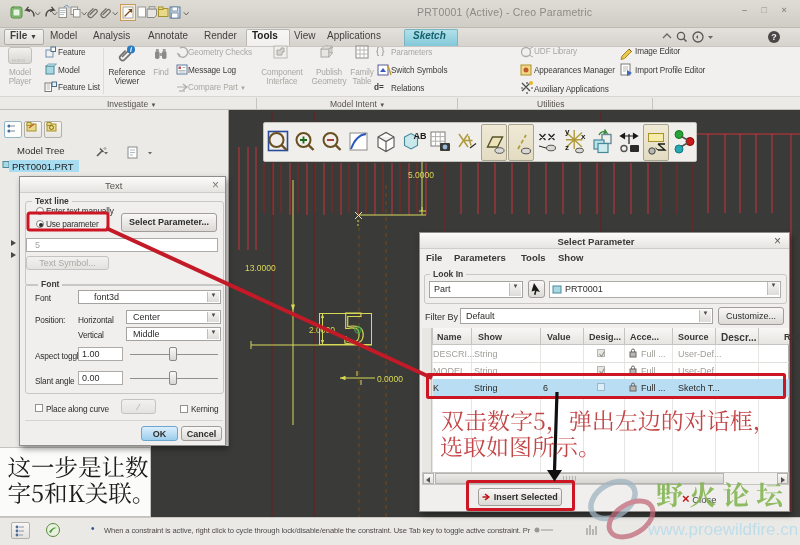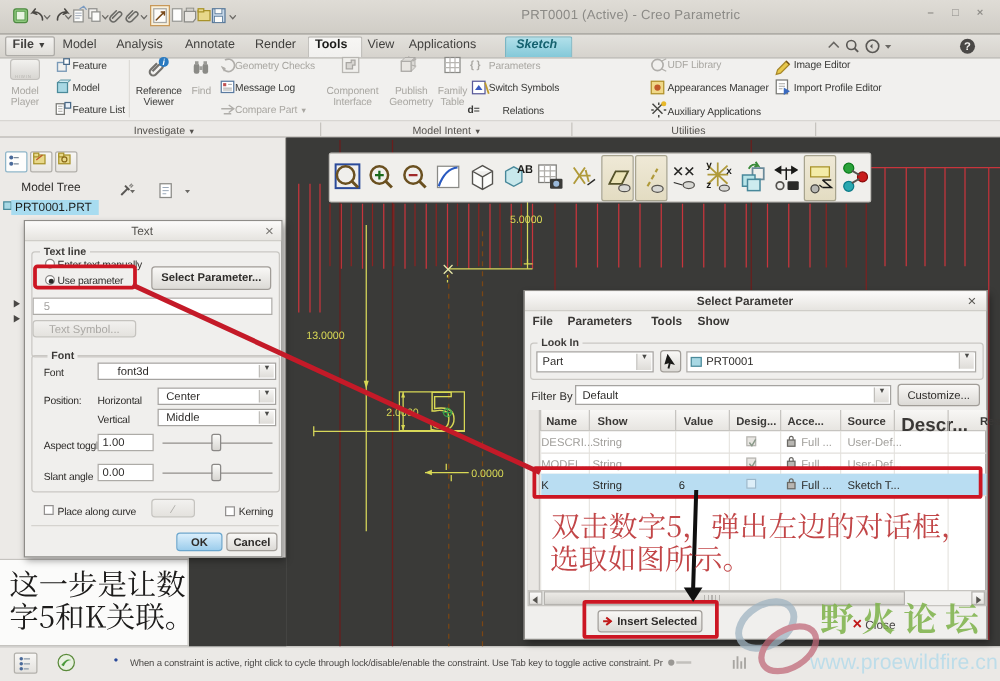--- a/index.html
+++ b/index.html
@@ -170,21 +170,21 @@
     <div class="biglab" style="left:332px;top:68px;width:60px;">Family<br>Table</div>
     <div class="rlab rdis" style="left:376px;top:47px;font-weight:bold;">{ }</div>
     <div class="rlab rdis" style="left:391px;top:48px;">Parameters</div>
     <svg class="abs" style="left:375px;top:61px;" width="18" height="18" viewBox="0 0 18 18">
       <rect x="3" y="4" width="10" height="10" fill="#fff" stroke="#5a5a9a"></rect>
       <path d="M5 11 l3 -4 3 4z" fill="#3a5ac0"></path>
       <path d="M13 5 l3 9" stroke="#c09a2a" stroke-width="1.4"></path>
     </svg>
     <div class="rlab" style="left:391px;top:66px;">Switch Symbols</div>
     <div class="rlab" style="left:374px;top:83px;font-weight:bold;">d=</div>
-    <div class="rlab" style="left:391px;top:84px;margin-left:11px;">Relations</div>
+    <div class="rlab" style="left:391px;top:84px;">Relations</div>
     <svg class="abs" style="left:518px;top:43px;" width="18" height="18" viewBox="0 0 18 18">
       <circle cx="8" cy="9" r="4.5" fill="none" stroke="#b0aeaa" stroke-width="1.3"></circle>
       <path d="M11 6 l4 -2 m-4 8 l4 2" stroke="#b0aeaa"></path>
     </svg>
     <div class="rlab rdis" style="left:534px;top:47px;">UDF Library</div>
     <svg class="abs" style="left:518px;top:61px;" width="18" height="18" viewBox="0 0 18 18">
       <rect x="3" y="4" width="10" height="10" fill="#f0d888" stroke="#b0902a"></rect>
       <circle cx="8" cy="9" r="2.5" fill="#c05a2a"></circle>
     </svg>
     <div class="rlab" style="left:534px;top:66px;">Appearances Manager</div>
@@ -554,21 +554,21 @@
     <div class="btn" style="left:298px;top:74px;width:66px;height:18px;font-weight:normal;line-height:16px;">Customize...</div>
     <div class="abs" style="left:2px;top:95px;width:367px;height:146px;background:#fff;border:1px solid #b0aeac;"></div>
     <div class="abs" style="left:2px;top:95px;width:367px;height:17px;background:linear-gradient(#f8f7f5,#e7e5e1);border-bottom:1px solid #c6c4c0;"></div>
     <div class="abs" style="left:2px;top:95px;width:10px;height:146px;background:#e9e7e3;border-right:1px solid #c6c4c0;"></div>
     <div class="abs" style="left:17px;top:99px;font-size:9px;font-weight:bold;color:#3a3836;">Name</div>
     <div class="abs" style="left:58px;top:99px;font-size:9px;font-weight:bold;color:#3a3836;">Show</div>
     <div class="abs" style="left:127px;top:99px;font-size:9px;font-weight:bold;color:#3a3836;">Value</div>
     <div class="abs" style="left:169px;top:99px;font-size:9px;font-weight:bold;color:#3a3836;text-align:center;">Desig...</div>
     <div class="abs" style="left:210px;top:99px;font-size:9px;font-weight:bold;color:#3a3836;">Acce...</div>
     <div class="abs" style="left:258px;top:99px;font-size:9px;font-weight:bold;color:#3a3836;">Source</div>
-    <div class="abs" style="left:301px;top:99px;font-size:15px;font-weight:bold;color:#3a3836;">Descr...</div>
+    <div class="abs" style="left:301px;top:99px;font-size:10px;font-weight:bold;color:#3a3836;">Descr...</div>
     <div class="abs" style="left:364px;top:99px;font-size:9px;font-weight:bold;color:#3a3836;">Res</div>
     <div class="abs" style="left:12px;top:95px;width:1px;height:17px;background:#c6c4c0;"></div>
     <div class="abs" style="left:51px;top:95px;width:1px;height:17px;background:#c6c4c0;"></div>
     <div class="abs" style="left:120px;top:95px;width:1px;height:17px;background:#c6c4c0;"></div>
     <div class="abs" style="left:163px;top:95px;width:1px;height:17px;background:#c6c4c0;"></div>
     <div class="abs" style="left:204px;top:95px;width:1px;height:17px;background:#c6c4c0;"></div>
     <div class="abs" style="left:252px;top:95px;width:1px;height:17px;background:#c6c4c0;"></div>
     <div class="abs" style="left:295px;top:95px;width:1px;height:17px;background:#c6c4c0;"></div>
     <div class="abs" style="left:338px;top:95px;width:1px;height:17px;background:#c6c4c0;"></div>
     <div class="abs" style="left:12px;top:112px;width:1px;height:129px;background:#e8e6e2;"></div>

